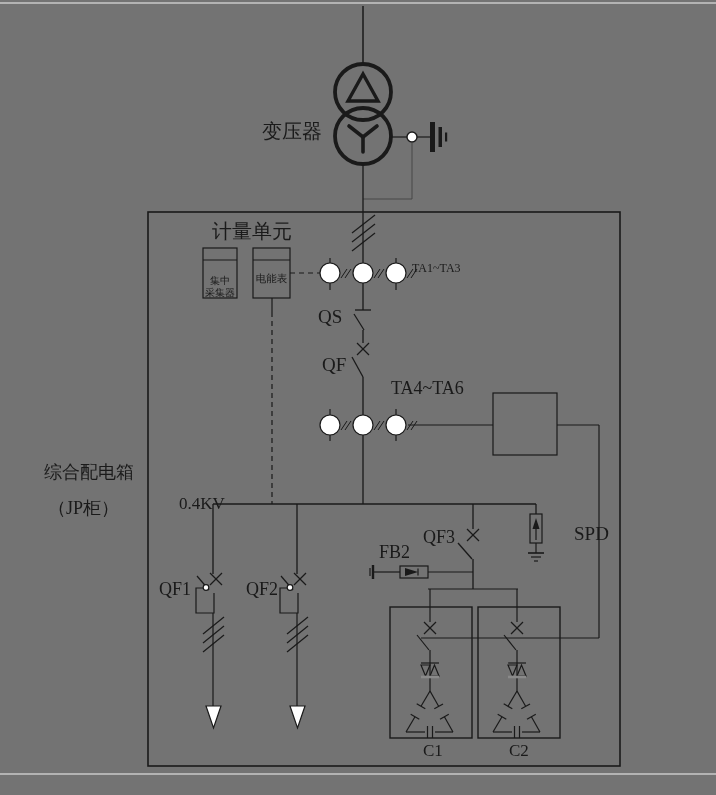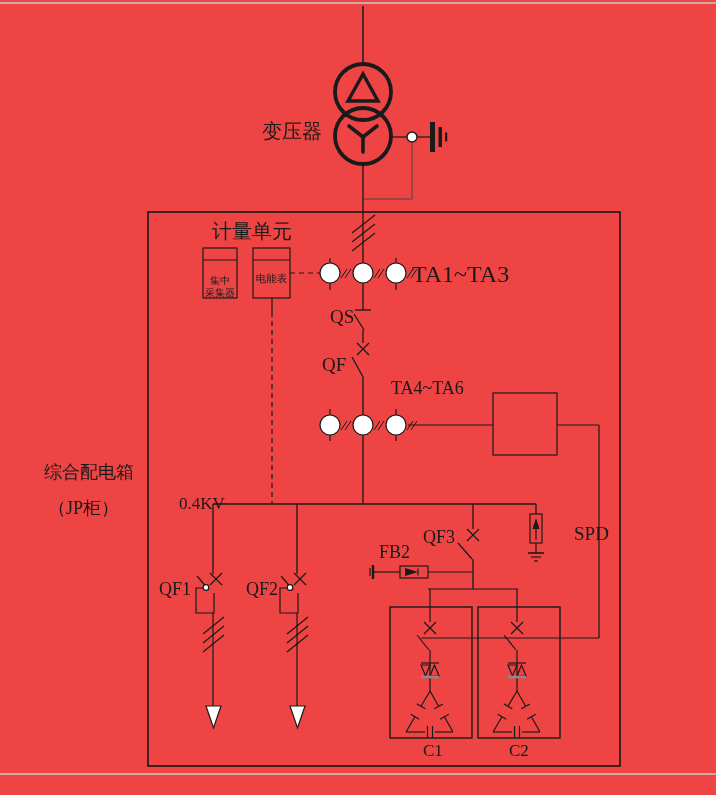--- a/index.html
+++ b/index.html
@@ -1,17 +1,17 @@
 <!DOCTYPE html>
 <html><head>
 <meta charset="utf-8">
 <style>
   html,body{margin:0;padding:0;background:#ffffff;}
   #page{
-    position:relative;width:716px;height:795px;background:#ef4444;overflow:hidden;
+    position:relative;width:716px;height:795px;background:#737373;overflow:hidden;
     font-family:"Liberation Serif","DejaVu Serif",serif;color:#1a1a1a;
   }
   #canvas{position:absolute;left:0;top:0;}
   .lbl{position:absolute;white-space:nowrap;line-height:1;color:#1a1a1a;}
   .boxtxt{
     position:absolute;display:flex;flex-direction:column;align-items:center;justify-content:center;
     text-align:center;color:#1a1a1a;
   }
 </style>
 </head>
@@ -273,23 +273,23 @@
 
   <div class="boxtxt" style="left:203px;top:268px;width:34px;height:38px;font-size:10px;line-height:1.25;">
     <span>集中</span>
     <span>采集器</span>
   </div>
 
   <div class="boxtxt" style="left:253px;top:260px;width:37px;height:38px;font-size:10.5px;">
     <span>电能表</span>
   </div>
 
-  <div class="lbl" style="left:412px;top:262px;font-size:24px;">TA1~TA3</div>
-
-  <div class="lbl" style="left:318px;top:307px;font-size:19px;margin-left:12px;">QS</div>
+  <div class="lbl" style="left:412px;top:262px;font-size:12px;">TA1~TA3</div>
+
+  <div class="lbl" style="left:318px;top:307px;font-size:19px;">QS</div>
 
   <div class="lbl" style="left:322px;top:355px;font-size:19px;">QF</div>
 
   <div class="lbl" style="left:391px;top:379px;font-size:18px;">TA4~TA6</div>
 
 
   <div class="lbl" style="left:44px;top:463px;font-size:18px;text-align:center;">综合配电箱</div>
   <div class="lbl" style="left:48px;top:499px;font-size:18px;">（JP柜）</div>
 
   <div class="lbl" style="left:179px;top:495px;font-size:17px;">0.4KV</div>

